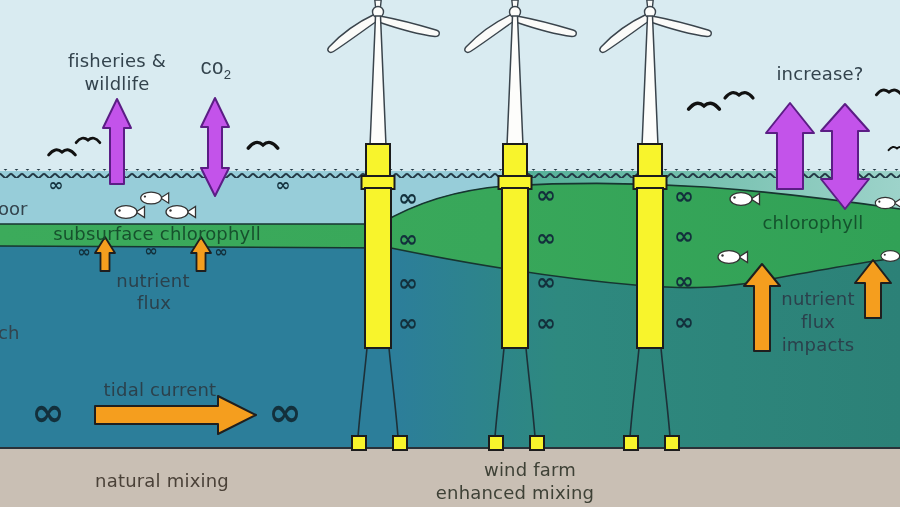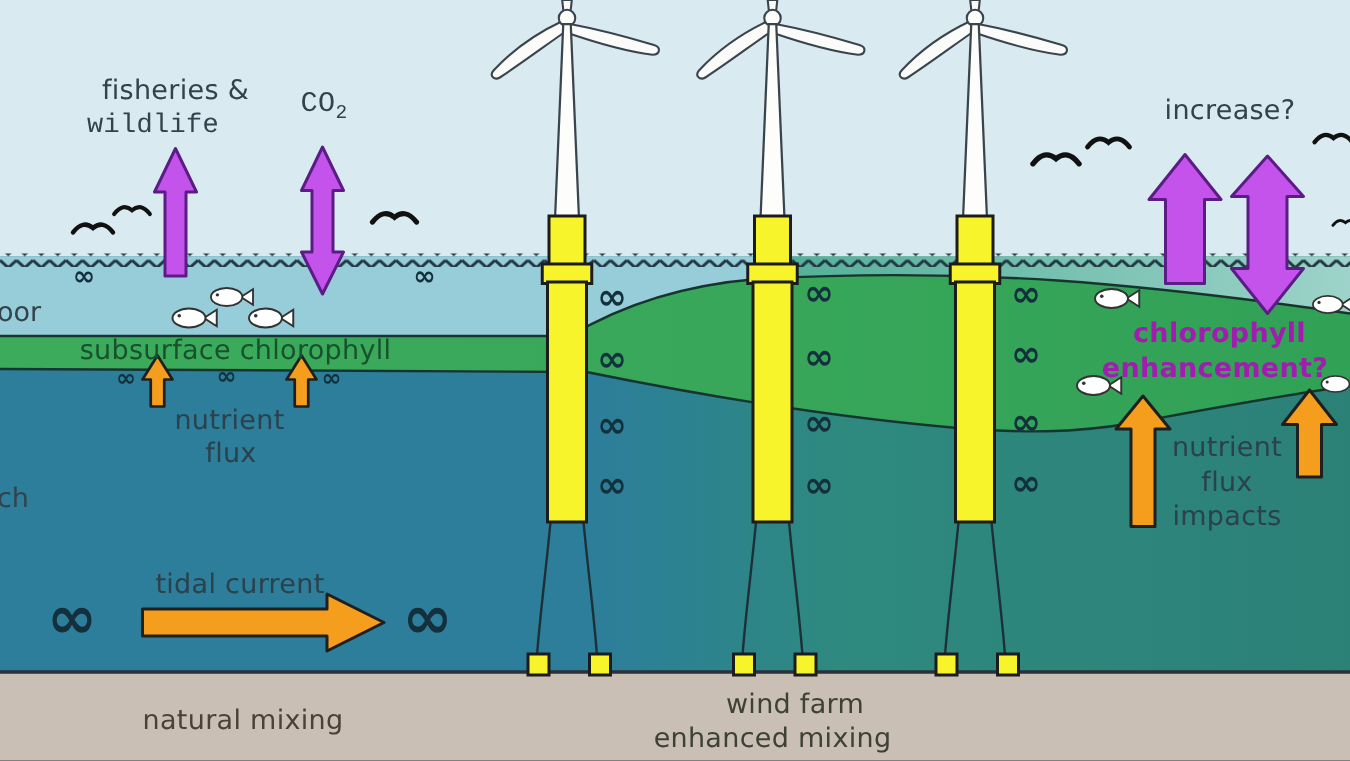--- a/index.html
+++ b/index.html
@@ -9,21 +9,21 @@
     font-family:"DejaVu Sans","Liberation Sans",sans-serif;
   }
   svg.scene{position:absolute;left:0;top:0;}
   .lbl{
     position:absolute;transform:translate(-50%,-50%);
     white-space:nowrap;font-size:18px;color:#33434d;letter-spacing:.2px;
     z-index:5;line-height:1;
   }
   .lbl.green{color:#17512d;}
   .lbl.ink{color:#2b414c;}
-  .lbl.deepgreen{color:#a21caf;font-weight:bold;}
+  .lbl.deepgreen{color:#14532d;}
   .lbl.sand{color:#4a4138;}
   .lbl.sand2{color:#3e4136;}
   .lbl-edge{position:absolute;white-space:nowrap;font-size:18px;color:#33434d;z-index:5;line-height:1;}
   .inf{
     position:absolute;transform:translate(-50%,-50%);
     font-weight:700;color:#13303c;z-index:4;line-height:1;
   }
   .inf-s{font-size:16px;}
   .inf-m{font-size:18px;}
   .inf-c{font-size:24px;}
@@ -126,28 +126,27 @@
     <polygon points="845,104 869,131 858,131 858,179 869,179 845,209 821,179 832,179 832,131 821,131" fill="#c353ea" stroke="#5b1d85" stroke-width="2" stroke-linejoin="round"></polygon>
 
     <polygon points="105,237 115,253 109.5,253 109.5,271 100.5,271 100.5,253 95,253" fill="#f59e1e" stroke="#1f1f1f" stroke-width="1.8" stroke-linejoin="round"></polygon>
     <polygon points="201,237 211,253 205.5,253 205.5,271 196.5,271 196.5,253 191,253" fill="#f59e1e" stroke="#1f1f1f" stroke-width="1.8" stroke-linejoin="round"></polygon>
     <polygon points="95,406 218,406 218,396 256,415 218,434 218,424 95,424" fill="#f59e1e" stroke="#1f1f1f" stroke-width="2" stroke-linejoin="round"></polygon>
     <polygon points="762,264 780,286 770,286 770,351 754,351 754,286 744,286" fill="#f59e1e" stroke="#1f1f1f" stroke-width="2" stroke-linejoin="round"></polygon>
     <polygon points="873,260 891,283 881,283 881,318 865,318 865,283 855,283" fill="#f59e1e" stroke="#1f1f1f" stroke-width="2" stroke-linejoin="round"></polygon>
   </svg>
 
   <div class="lbl" style="left:117px;top:61px;">fisheries &amp;</div>
-  <div class="lbl" style="left:102px;top:84px;font-family:Liberation Mono, monospace;">wildlife</div>
+  <div class="lbl" style="left:117px;top:84px;">wildlife</div>
 
   <div class="lbl" style="left:216px;top:71px;font-size:19px;font-family:Liberation Mono, monospace;"><span>CO</span><sub>2</sub></div>
 
   <div class="lbl" style="left:820px;top:74px;">increase?</div>
 
   <div class="lbl deepgreen" style="left:813px;top:223px;">chlorophyll</div>
-  <div class="lbl deepgreen" style="left:810px;top:246px;">enhancement?</div>
 
   <div class="lbl ink" style="left:818px;top:299px;">nutrient</div>
   <div class="lbl ink" style="left:818px;top:322px;">flux</div>
   <div class="lbl ink" style="left:818px;top:345px;">impacts</div>
 
   <div class="lbl green" style="left:157px;top:234px;text-align:right;">subsurface chlorophyll</div>
 
   <div class="lbl ink" style="left:153px;top:281px;">nutrient</div>
   <div class="lbl ink" style="left:154px;top:303px;">flux</div>
 

